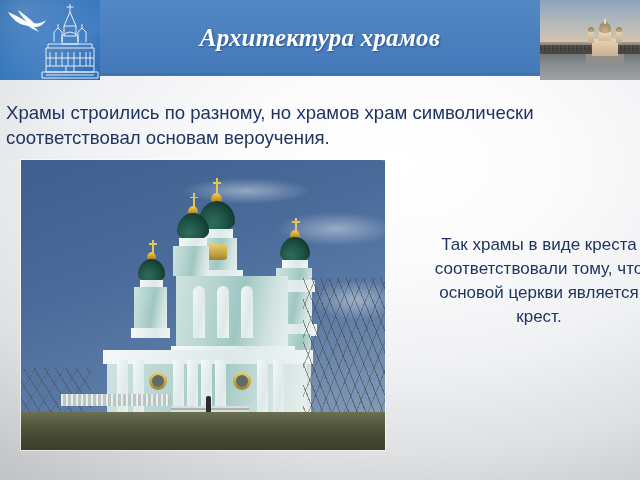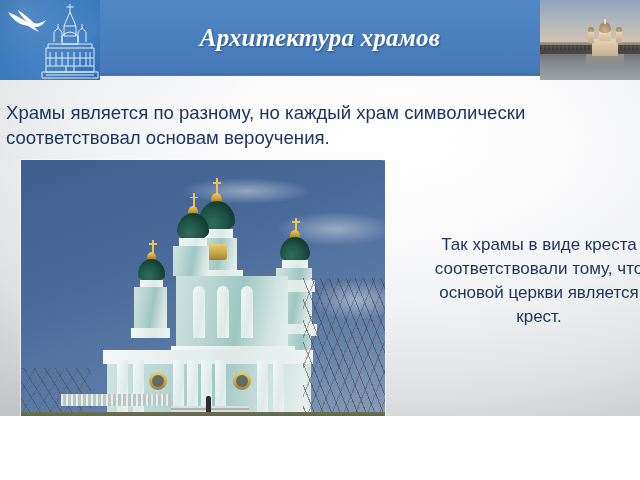--- a/index.html
+++ b/index.html
@@ -7,21 +7,21 @@
     padding: 0;
     background: #ffffff;
   }
   body {
     font-family: "Liberation Sans", sans-serif;
   }
 
   #slide {
     position: relative;
     width: 640px;
-    height: 416px;
+    height: 480px;
     overflow: hidden;
     background:
       radial-gradient(ellipse 115% 95% at 62% 34%,
         #ffffff 0%,
         #fbfbfc 22%,
         #f0f1f3 44%,
         #dfe0e2 64%,
         #c8c9cb 82%,
         #b4b5b7 100%);
   }
@@ -359,21 +359,21 @@
         <line x1="6" y1="64" x2="54" y2="64"></line>
         <path d="M2 70 L58 70 L58 76 L2 76 Z"></path>
         <path d="M6 73 L54 73"></path>
         <path d="M26 64 L26 70 M34 64 L34 70"></path>
       </g>
     </svg>
   </div>
 
   <div class="header-title">Архитектура храмов</div>
 
-  <div class="body-text">Храмы является по разному, но каждый храм символически соответствовал основам вероучения.</div>
+  <div class="body-text">Храмы строились по разному, но храмов храм символически соответствовал основам вероучения.</div>
 
   <div class="photo-frame">
     <div class="sky"></div>
     <div class="cloud c1"></div>
     <div class="cloud c2"></div>
     <div class="cloud c3"></div>
     <div class="wire"></div>
 
     <div class="church">
 

